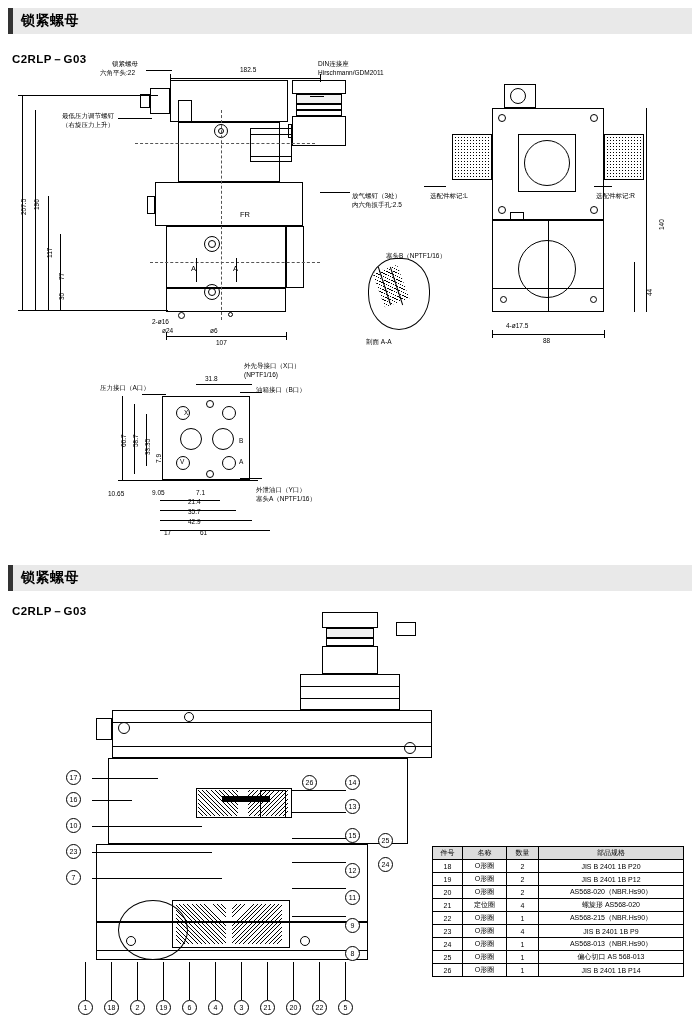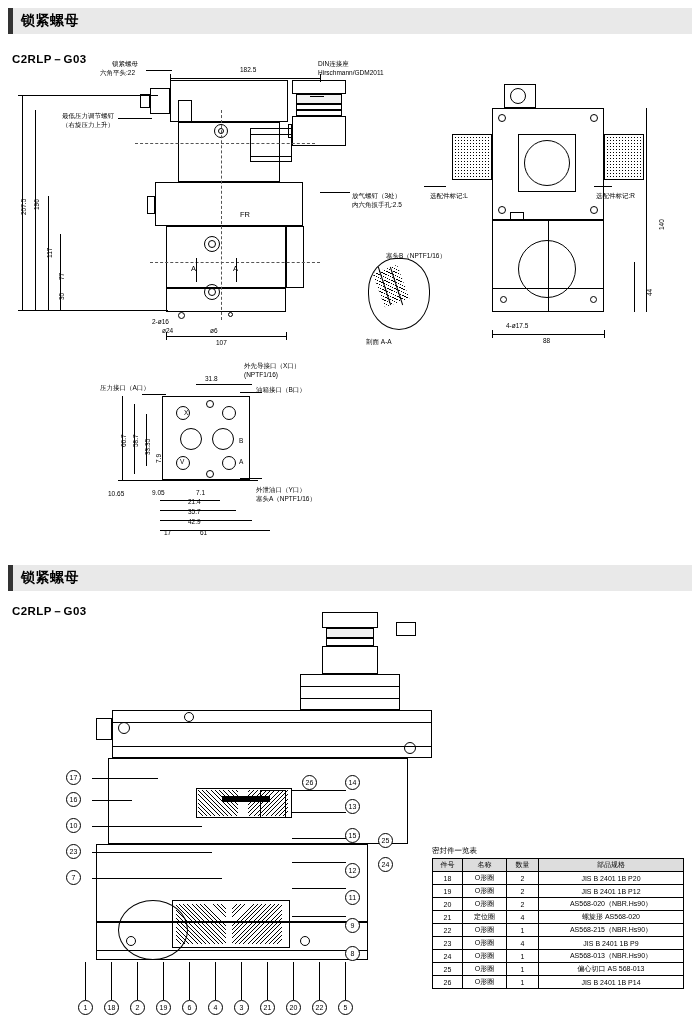--- a/index.html
+++ b/index.html
@@ -418,21 +418,20 @@
     <div class="dl vline" style="left:189px; top:962px; height:38px;"></div>
     <div class="dl vline" style="left:215px; top:962px; height:38px;"></div>
     <div class="dl vline" style="left:241px; top:962px; height:38px;"></div>
     <div class="dl vline" style="left:267px; top:962px; height:38px;"></div>
     <div class="dl vline" style="left:293px; top:962px; height:38px;"></div>
     <div class="dl vline" style="left:319px; top:962px; height:38px;"></div>
     <div class="dl vline" style="left:345px; top:962px; height:38px;"></div>
   </div>
 
   <div style="position:absolute; left:432px; top:846px;">
-    <div style="font-size:7.5px; color:#000; padding-bottom:2px;">密封件一览表</div>
     <table class="parts-table" style="position:relative; width:252px;">
       <thead>
         <tr>
           <th style="width:30px;">件号</th>
           <th style="width:44px;">名称</th>
           <th style="width:32px;">数量</th>
           <th>部品规格</th>
         </tr>
       </thead>
       <tbody>

